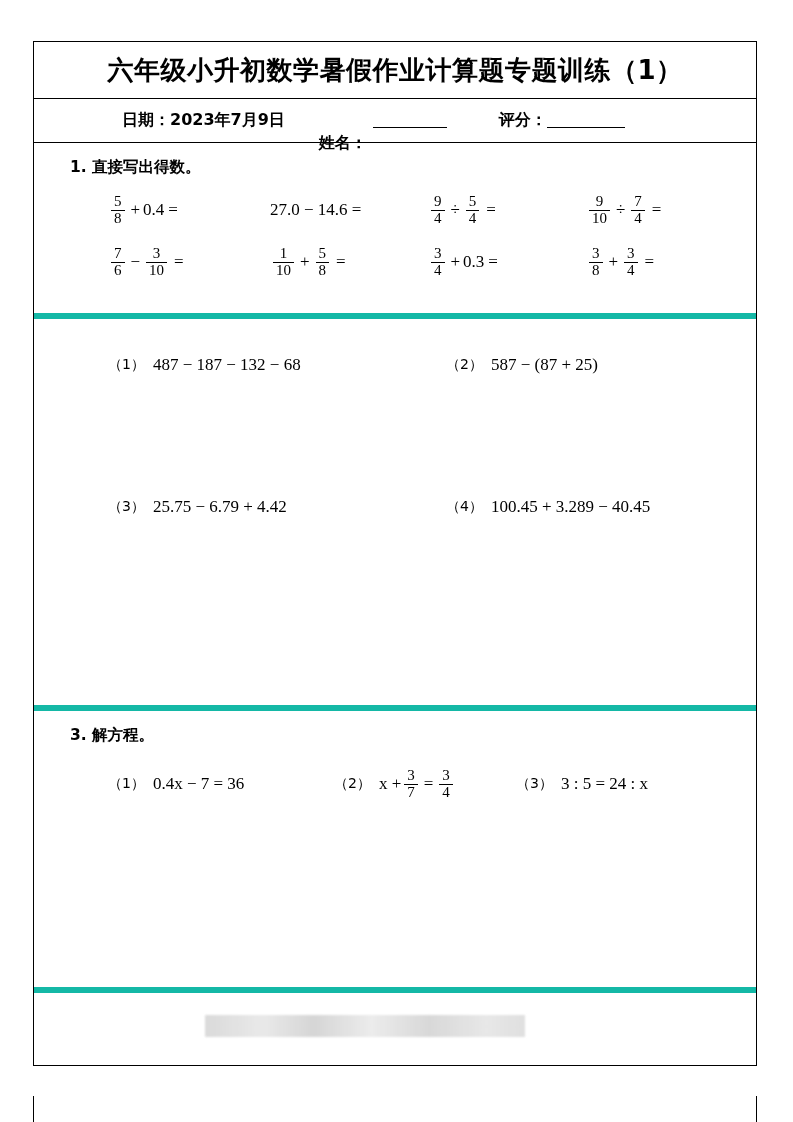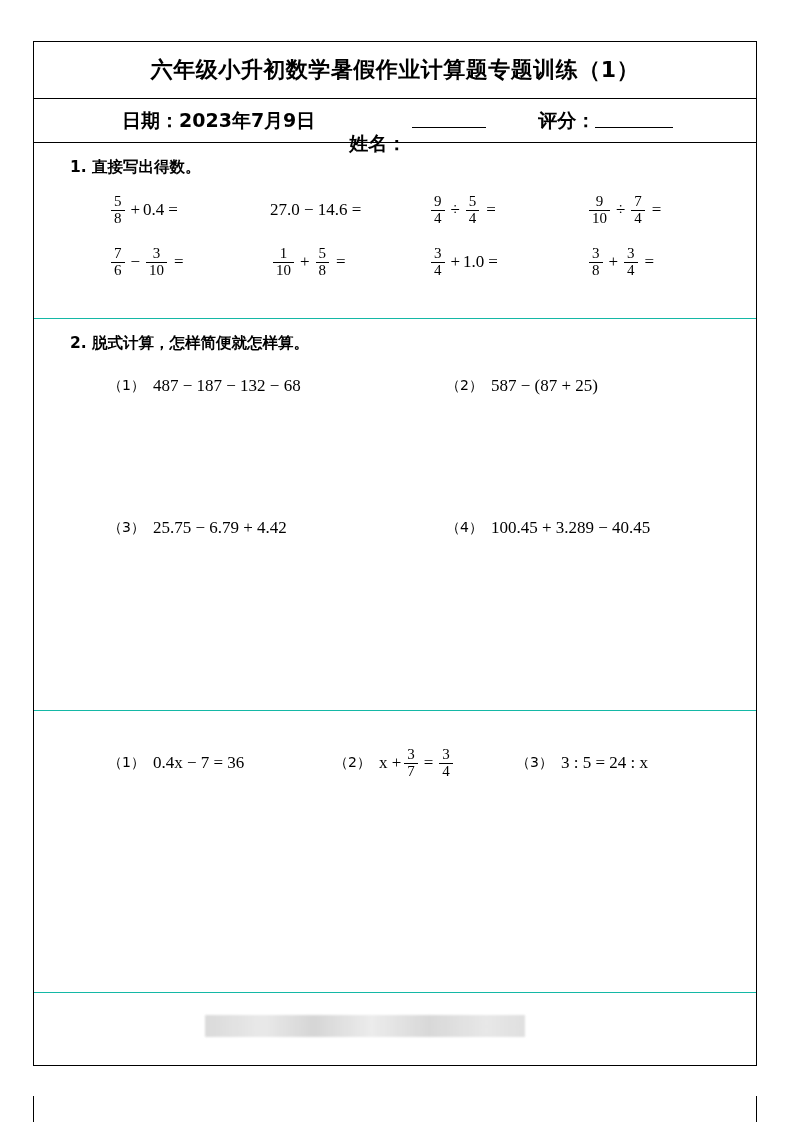--- a/index.html
+++ b/index.html
@@ -33,48 +33,48 @@
   .row-title {
     border-bottom: 1px solid #000;
     height: 56px;
     display: flex;
     align-items: center;
     justify-content: center;
   }
   .doc-title {
     font-family: "DejaVu Sans", sans-serif;
     font-weight: bold;
-    font-size: 22px;
+    font-size: 26px;
     letter-spacing: 0.5px;
     text-align: center;
   }
   .row-meta {
     border-bottom: 1px solid #000;
     height: 44px;
     display: flex;
     align-items: center;
     font-family: "DejaVu Sans", sans-serif;
     font-weight: bold;
-    font-size: 19px;
+    font-size: 16px;
     padding-left: 88px;
     box-sizing: border-box;
   }
   .meta-date { margin-right: 34px; }
   .meta-name { margin-right: 6px; margin-top: 46px; }
   .meta-score { margin-left: 52px; }
   .blank-line {
     display: inline-block;
     width: 74px;
     border-bottom: 1px solid #000;
     height: 13px;
   }
   .blank-line.short { width: 78px; }
 
   .section {
-    border-bottom: 1px solid #14b8a6;
+    border-bottom: 6px solid #14b8a6;
     box-sizing: border-box;
     padding: 14px 0 10px 0;
   }
   .section:last-child { border-bottom: none; }
   .sec-head {
     font-family: "DejaVu Sans", sans-serif;
     font-size: 15.5px;
     font-weight: bold;
     padding-left: 36px;
     margin-bottom: 6px;
@@ -249,41 +249,40 @@
           </span>
           <span class="eq">=</span>
         </div>
 
         <div class="mitem w3">
           <span class="frac">
             <span class="num">3</span>
             <span class="den">4</span>
           </span>
           <span class="op">+</span>
-          <span>1.0</span>
+          <span>0.3</span>
           <span class="eq">=</span>
         </div>
 
         <div class="mitem w4">
           <span class="frac">
             <span class="num">3</span>
             <span class="den">8</span>
           </span>
           <span class="op">+</span>
           <span class="frac">
             <span class="num">3</span>
             <span class="den">4</span>
           </span>
           <span class="eq">=</span>
         </div>
       </div>
     </div>
 
     <div class="section sec2">
-      <div class="sec-head">2. 脱式计算，怎样简便就怎样算。</div>
 
       <div class="prow" style="margin-top:22px;">
         <div class="pitem gap-a">
           <span class="p-num">（1）</span>
           <span>487 − 187 − 132 − 68</span>
         </div>
         <div class="pitem">
           <span class="p-num">（2）</span>
           <span>587 − (87 + 25)</span>
         </div>
@@ -299,20 +298,21 @@
         <div class="pitem">
           <span class="p-num">（4）</span>
           <span>100.45 + 3.289 − 40.45</span>
         </div>
       </div>
 
       <div class="spacer-md"></div>
     </div>
 
     <div class="section sec3">
+      <div class="sec-head">3. 解方程。</div>
 
       <div class="prow e-row3" style="margin-top:22px;">
         <div class="pitem ei1">
           <span class="p-num">（1）</span>
           <span>0.4x − 7 = 36</span>
         </div>
         <div class="pitem ei2">
           <span class="p-num">（2）</span>
           <span>x +</span>
           <span class="frac">

